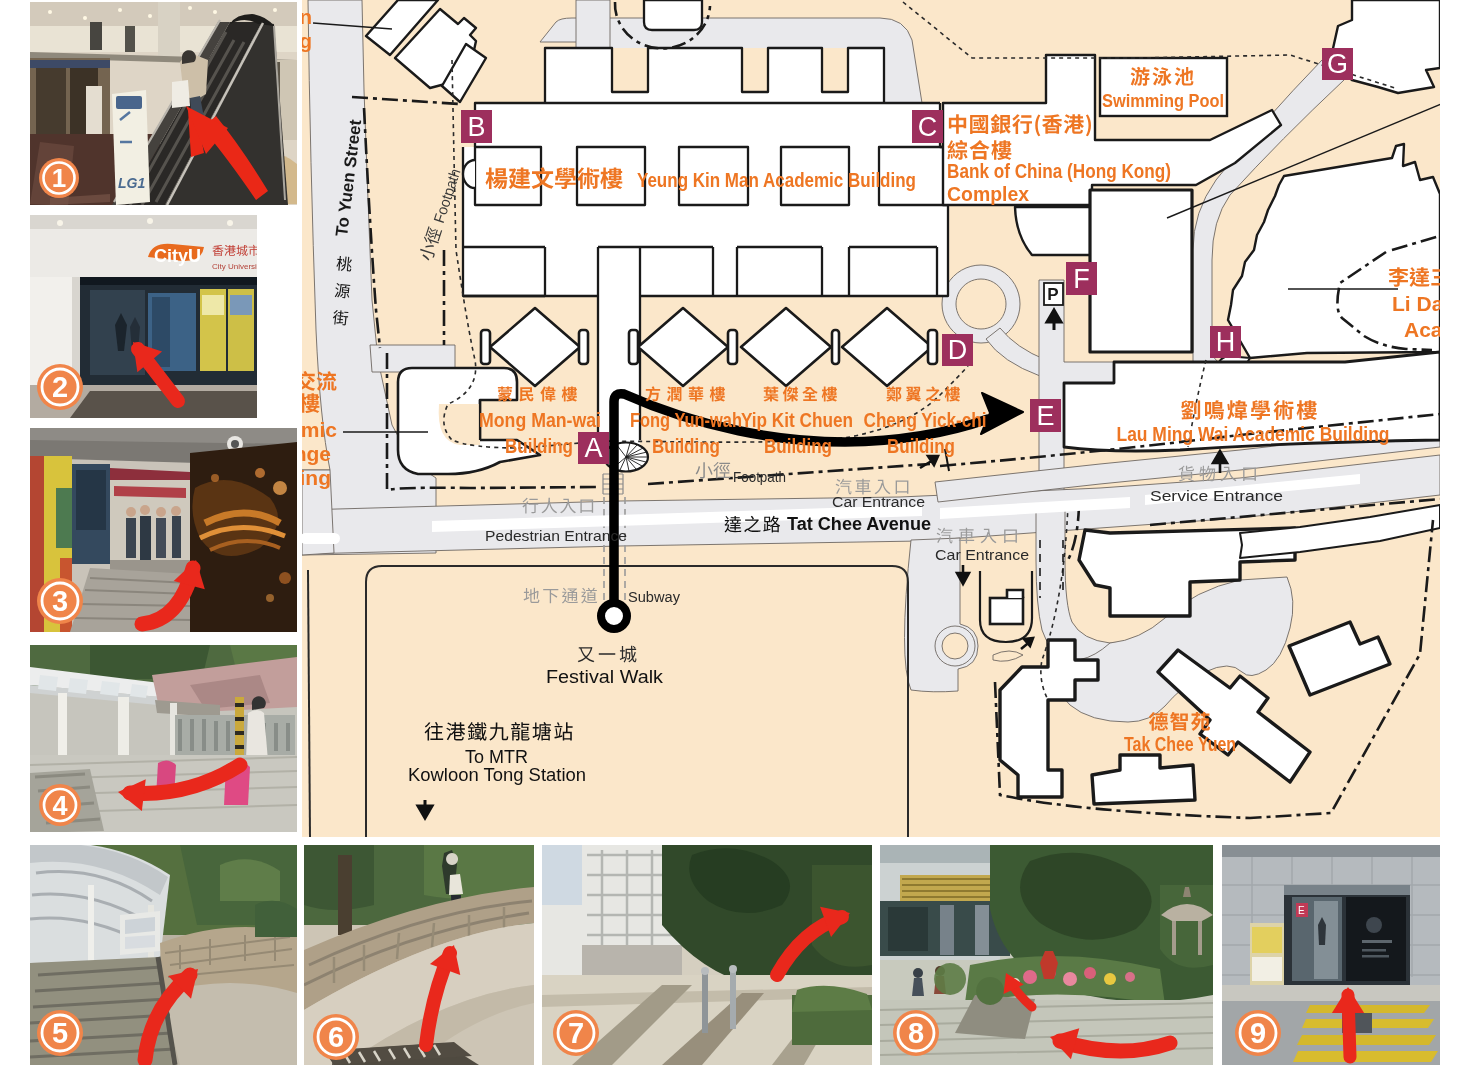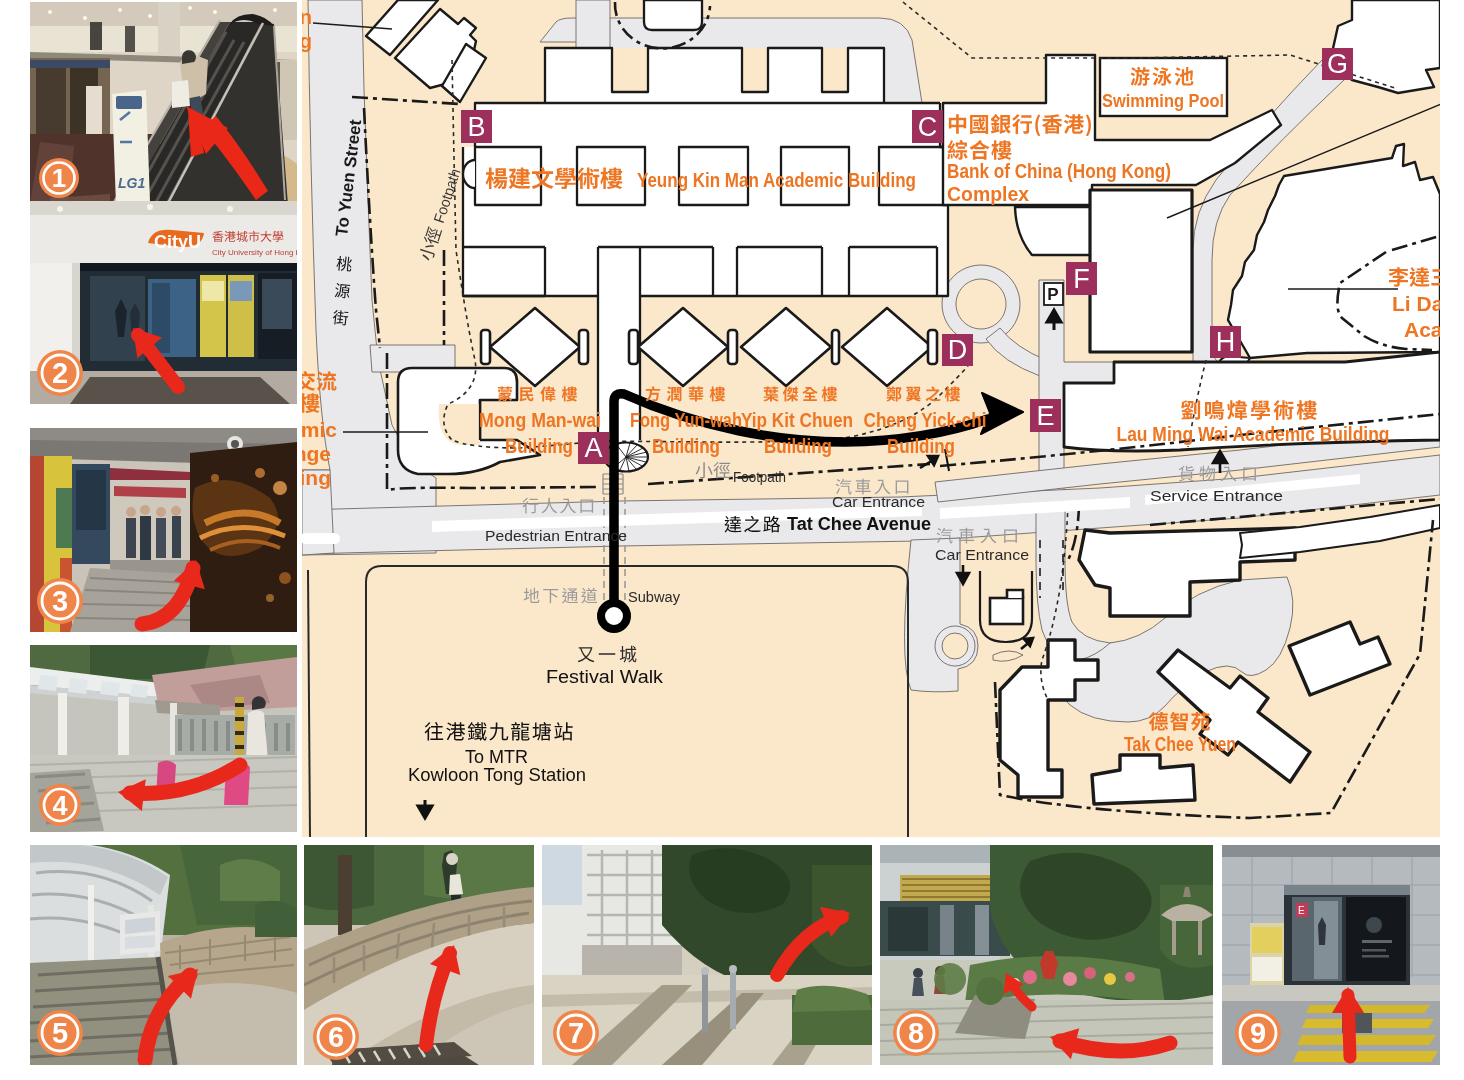--- a/index.html
+++ b/index.html
@@ -62,21 +62,21 @@
 <path d="M226,198 Q196,154 172,126 L186,114 Q212,146 238,189 Z"></path>
 <path d="M158,108 L196,128 L189,139 L170,130 L174,151 L161,155 Z"></path>
 <path d="M156,104 L198,126 L176,152 Z"></path>
 </g>
 
 <circle cx="29" cy="176" r="20" fill="#f0854a"></circle>
 <circle cx="29" cy="176" r="15.5" fill="none" stroke="#fff" stroke-width="2.6"></circle>
 <text x="29" y="185" font-size="26" font-weight="bold" fill="#fff" text-anchor="middle" font-family="Liberation Sans,sans-serif">1</text>
 </svg></div>
 
-<div class="photo" id="p2" style="left:30px;top:201px;width:267px;height:203px"><svg width="267" height="203" viewBox="0 0 267 203">
+<div class="photo" id="p2" style="left:30px;top:215px;width:227px;height:203px"><svg width="267" height="203" viewBox="0 0 267 203">
 <rect width="267" height="203" fill="#eceae6"></rect>
 <rect y="0" width="267" height="14" fill="#d9d6d0"></rect>
 <circle cx="30" cy="8" r="3" fill="#f8f4e8"></circle>
         <circle cx="120" cy="6" r="3" fill="#f8f4e8"></circle>
         <circle cx="200" cy="8" r="3" fill="#f8f4e8"></circle>
 
 <path d="M118,42 q4,-15 24,-13 l32,3 q-2,15 -22,14 l-34,-4 Z" fill="#e86a1e"></path>
 <text x="124" y="47" font-size="18" font-weight="bold" fill="#fff" font-family="Liberation Sans,sans-serif">CityU</text>
 <path d="M185.24 38.68H190.268V38.008H185.24V36.892H190.856V39.808H185.24ZM191.48 30.003999999999998C189.668 30.472 186.356 30.772 183.572 30.904C183.656 31.108 183.764 31.444 183.788 31.672C184.976 31.624000000000002 186.272 31.552 187.52 31.432000000000002V32.68H182.66V33.496H186.632C185.552 34.564 183.896 35.548 182.444 36.052C182.66 36.244 182.936 36.58 183.08 36.808C183.488 36.64 183.92 36.424 184.352 36.184V40.948H185.24V40.528H190.856V40.924H191.792V36.16H188.456V33.82C190.088 34.708 191.972 35.92 192.932 36.796L193.496 36.04C192.632 35.296 191.036 34.3 189.56 33.496H193.352V32.68H188.456V31.336C189.836 31.18 191.132 30.988 192.152 30.736ZM187.52 36.16H184.4C185.552 35.512 186.692 34.636 187.52 33.712Z M195.032 30.676000000000002C195.764 31.036 196.652 31.612000000000002 197.072 32.044L197.6 31.299999999999997C197.168 30.88 196.268 30.352 195.548 30.028ZM194.42 33.916C195.164 34.24 196.052 34.78 196.484 35.176L197.0 34.444C196.556 34.048 195.656 33.532 194.924 33.244ZM199.916 36.34H202.748V37.588H199.916ZM202.556 29.932000000000002V31.36H200.216V29.932000000000002H199.34V31.36H197.72V32.176H199.34V33.568H197.216V34.396H199.376C198.872 35.344 198.08 36.268 197.276 36.82L196.7 36.388C196.112 37.744 195.308 39.328 194.744 40.252L195.536 40.804C196.1 39.772 196.76 38.416 197.276 37.228C197.42 37.372 197.564 37.54 197.648 37.672C198.14 37.336 198.632 36.856 199.076 36.316V39.556C199.076 40.588 199.448 40.84 200.732 40.84C201.008 40.84 203.12 40.84 203.42 40.84C204.524 40.84 204.788 40.456 204.908 39.016C204.668 38.956 204.32 38.836 204.128 38.692C204.068 39.856 203.96 40.048 203.36 40.048C202.916 40.048 201.116 40.048 200.78 40.048C200.036 40.048 199.916 39.964 199.916 39.544V38.308H203.564V36.064C204.032 36.676 204.572 37.204 205.136 37.552C205.268 37.324 205.556 37.012 205.76 36.844C204.848 36.364 203.972 35.403999999999996 203.444 34.396H205.58V33.568H203.444V32.176H205.244V31.36H203.444V29.932000000000002ZM199.916 35.62H199.592C199.856 35.224000000000004 200.084 34.816 200.276 34.396H202.556C202.748 34.816 202.976 35.224000000000004 203.24 35.62ZM200.216 32.176H202.556V33.568H200.216Z M206.492 38.452 206.78 39.34C207.74 38.968 208.928 38.5 210.08 38.032L209.912 37.216L208.748 37.648V33.688H209.9V32.848H208.748V30.064H207.908V32.848H206.636V33.688H207.908V37.96C207.38 38.152 206.888 38.32 206.492 38.452ZM216.392 33.928C216.128 35.032 215.768 36.052 215.3 36.94C215.108 35.752 214.964 34.264 214.904 32.596000000000004H217.436V31.756H216.56L217.16 31.336C216.86 30.951999999999998 216.236 30.375999999999998 215.708 29.991999999999997L215.108 30.387999999999998C215.612 30.784 216.2 31.36 216.488 31.756H214.88C214.868 31.156 214.868 30.544 214.868 29.908H214.004L214.04 31.756H210.392V35.5C210.392 37.06 210.272 39.04 209.072 40.432C209.264 40.54 209.6 40.828 209.732 40.996C211.04 39.496 211.232 37.204 211.232 35.5V34.972H212.744C212.72 37.144 212.672 37.912 212.552 38.104C212.48 38.2 212.38400000000001 38.224 212.24 38.224C212.084 38.224 211.712 38.224 211.304 38.188C211.424 38.38 211.496 38.716 211.52 38.944C211.94 38.968 212.36 38.968 212.6 38.944C212.888 38.908 213.056 38.824 213.224 38.62C213.44 38.308 213.488 37.336 213.524 34.564C213.536 34.456 213.536 34.216 213.536 34.216H211.232V32.596000000000004H214.064C214.16 34.684 214.328 36.58 214.652 38.02C214.004 38.932 213.212 39.7 212.252 40.288C212.444 40.432 212.768 40.756 212.9 40.912C213.668 40.396 214.34 39.76 214.916 39.028C215.288 40.168 215.792 40.84 216.464 40.84C217.244 40.84 217.508 40.276 217.64 38.464C217.436 38.38 217.148 38.2 216.968 38.008C216.92 39.388 216.812 39.976 216.572 39.976C216.176 39.976 215.816 39.316 215.54 38.164C216.272 37.012 216.824 35.656 217.22 34.084Z M222.956 30.1C223.244 30.58 223.568 31.216 223.76 31.683999999999997H218.612V32.56H223.496V34.192H219.776V39.568H220.676V35.068H223.496V40.936H224.42V35.068H227.42V38.416C227.42 38.584 227.36 38.644 227.144 38.656C226.94 38.668 226.208 38.668 225.392 38.632C225.524 38.896 225.668 39.256 225.704 39.52C226.736 39.52 227.408 39.52 227.828 39.364C228.224 39.22 228.344 38.944 228.344 38.428V34.192H224.42V32.56H229.412V31.683999999999997H224.6L224.78 31.624000000000002C224.6 31.144 224.18 30.387999999999998 223.832 29.823999999999998Z M235.532 29.932000000000002C235.52 30.88 235.532 32.092 235.352 33.364H230.744V34.288H235.196C234.716 36.568 233.516 38.896 230.516 40.192C230.768 40.384 231.056 40.708 231.2 40.936C234.128 39.592 235.424 37.288 236.012 34.972C236.948 37.708 238.496 39.832 240.824 40.936C240.98 40.672 241.268 40.3 241.496 40.096C239.168 39.124 237.596 36.94 236.756 34.288H241.304V33.364H236.312C236.48 32.104 236.492 30.904 236.504 29.932000000000002Z M247.676 37.324V37.84H242.636V38.608H247.676V39.976C247.676 40.132 247.628 40.18 247.436 40.18C247.244 40.192 246.56 40.192 245.816 40.168C245.936 40.396 246.08 40.696 246.128 40.924C247.088 40.924 247.688 40.936 248.072 40.816C248.456 40.684 248.552 40.468 248.552 40.0V38.608H253.376V37.84H248.552V37.636C249.512 37.252 250.532 36.712 251.264 36.148L250.736 35.68L250.544 35.728H244.868V36.412H249.584C249.008 36.76 248.3 37.096000000000004 247.676 37.324ZM243.62 30.616 243.86 34.216H242.9V36.412H243.764V34.912H252.248V36.412H253.148V34.216H252.2C252.308 33.147999999999996 252.416 31.588 252.476 30.375999999999998H249.668V31.0H251.588L251.552 31.648H249.728V32.272H251.504L251.456 32.932H249.668V33.544H251.408L251.336 34.216H244.7L244.664 33.544H246.344V32.932H244.628L244.58 32.272H246.284V31.648H244.544L244.508 31.036C245.132 30.927999999999997 245.84 30.784 246.368 30.58L245.96 30.028C245.348 30.208 244.316 30.496000000000002 243.62 30.616ZM246.632 32.584C246.92 32.728 247.22 32.896 247.508 33.076C247.148 33.328 246.752 33.556 246.368 33.736C246.512 33.844 246.764 34.096000000000004 246.872 34.216C247.268 34.0 247.676 33.736 248.06 33.424C248.408 33.676 248.72 33.916 248.936 34.12L249.416 33.676C249.2 33.472 248.888 33.244 248.54 33.016C248.816 32.764 249.056 32.512 249.248 32.248L248.612 32.056C248.444 32.272 248.24 32.488 248.012 32.68C247.7 32.5 247.376 32.332 247.088 32.2ZM246.668 30.58C246.944 30.7 247.232 30.856 247.52 31.012C247.184 31.252000000000002 246.812 31.468 246.452 31.648C246.608 31.744 246.86 31.972 246.968 32.08C247.328 31.887999999999998 247.712 31.636 248.072 31.348C248.408 31.564 248.708 31.78 248.912 31.972L249.38 31.528C249.164 31.348 248.876 31.144 248.552 30.939999999999998C248.804 30.712 249.032 30.46 249.212 30.208L248.576 30.028C248.42 30.232 248.228 30.436 248.012 30.628C247.712 30.46 247.4 30.304000000000002 247.124 30.172Z" fill="#c03a30"></path>
 <text x="182" y="54" font-size="8" fill="#b34238" font-family="Liberation Sans,sans-serif">City University of Hong Kong</text>

